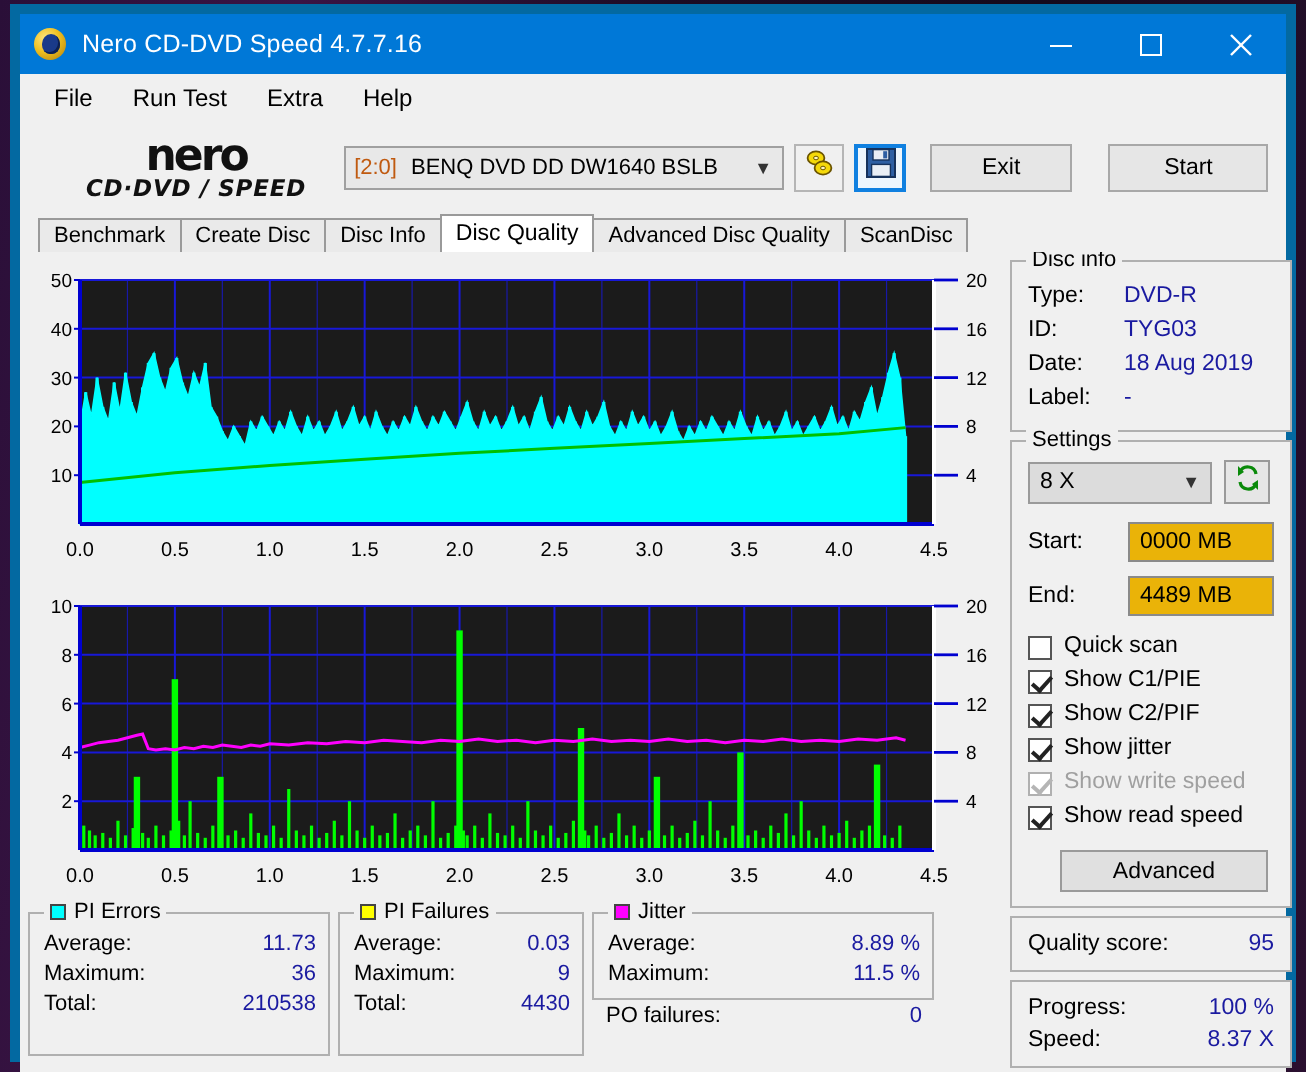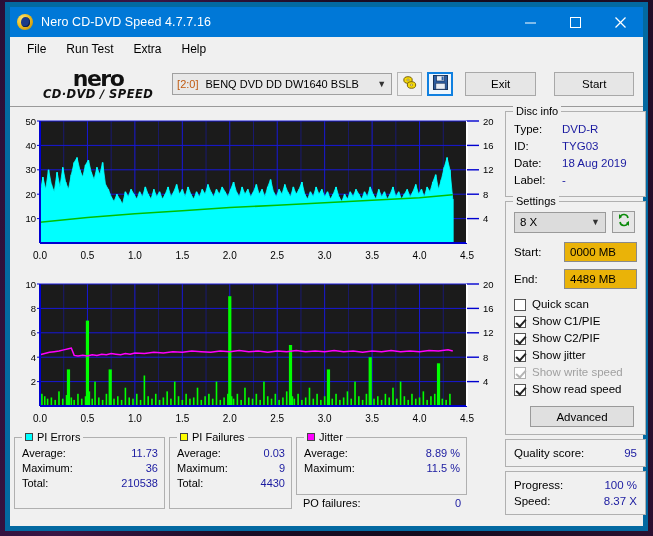--- a/index.html
+++ b/index.html
@@ -125,21 +125,21 @@
     position:absolute; top:-7px; left:7px; background:#f0f0f0;
     padding:0 3px; font-size:11px; color:#000; display:flex;
     align-items:center; gap:4px; white-space:nowrap;
   }
   .swatch { width:8px; height:8px; border:1px solid #444; display:inline-block; }
   .srow { display:flex; justify-content:space-between; font-size:11px; color:#000; line-height:15px; }
   .srow .v { color:#1a1aa0; }
   .pi-errors   { width:151px; }
   .pi-failures { width:123px; }
   .jitter-wrap { width:171px; display:flex; flex-direction:column; gap:2px; }
-  .jitter-box  { height:58px; padding-top:8px;text-align:right; }
+  .jitter-box  { height:44px; padding-top:8px;text-align:right; }
   .po-row { display:flex; justify-content:space-between; font-size:11px; color:#000; padding:0 6px 0 7px; }
   .po-row .v { color:#1a1aa0; }
 
   
   .rgroup {
     border:1px solid #b0b0b0; background:#f0f0f0; position:relative;
     padding:9px 8px 7px 8px;
   }
   .rgroup > .legend {
     position:absolute; top:-7px; left:7px; background:#f0f0f0;
@@ -255,20 +255,28 @@
           <rect x="8.6" y="1.6" width="2" height="3.6" fill="#2e5fa3"></rect>
           <rect x="2.8" y="8.2" width="9.4" height="6" fill="#e9eef5" stroke="#16325c" stroke-width="0.7"></rect>
         </svg>
       </span>
     </div>
 
     <div class="btn exit">Exit</div>
     <div class="btn start">Start</div>
   </div>
 
+  <div class="tabstrip">
+    <div class="tab">Benchmark</div>
+    <div class="tab">Create Disc</div>
+    <div class="tab">Disc Info</div>
+    <div class="tab active">Disc Quality</div>
+    <div class="tab">Advanced Disc Quality</div>
+    <div class="tab">ScanDisc</div>
+  </div>
 
   <div class="content">
 
     <div class="left-col">
 
       <div class="chart-box">
         <svg class="chart-svg" id="chart0" width="487" height="160" viewBox="0 0 487 160">
             <rect x="26" y="10" width="427" height="122" fill="#1b1b1b"></rect>
             <line x1="26" y1="10" x2="26" y2="132" stroke="#1818d8" stroke-width="1" opacity="1"></line>
             <line x1="49.72222222222222" y1="10" x2="49.72222222222222" y2="132" stroke="#1818d8" stroke-width="0.6" opacity="0.75"></line>

